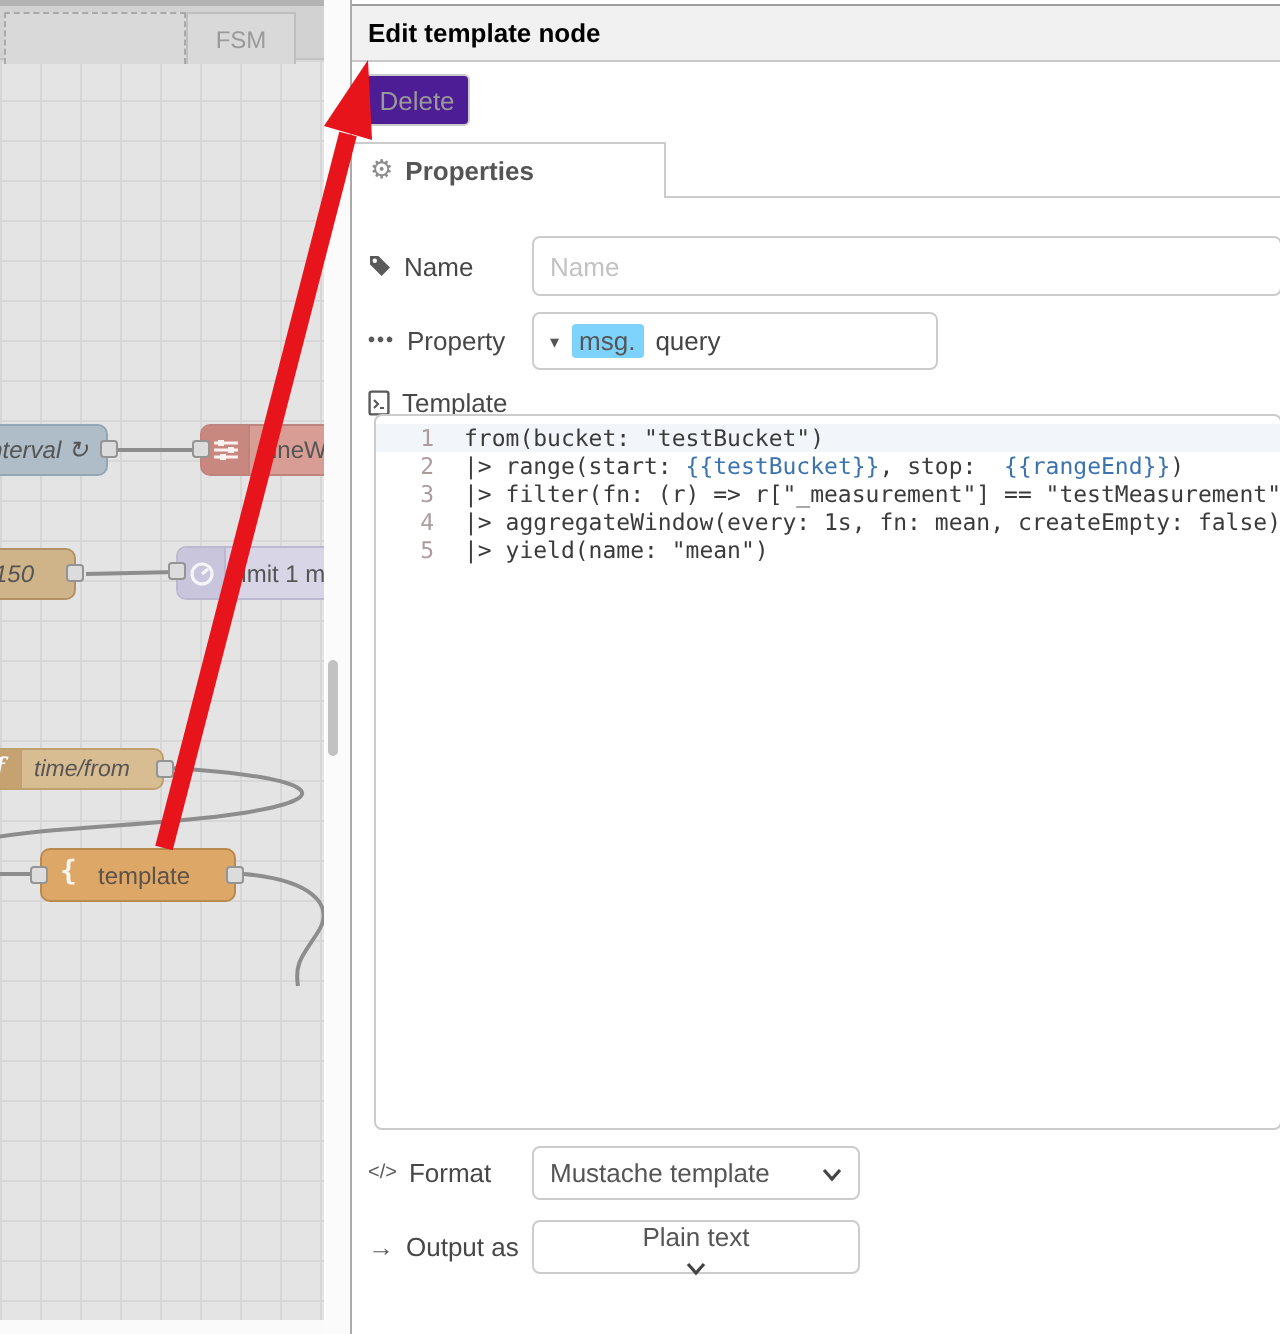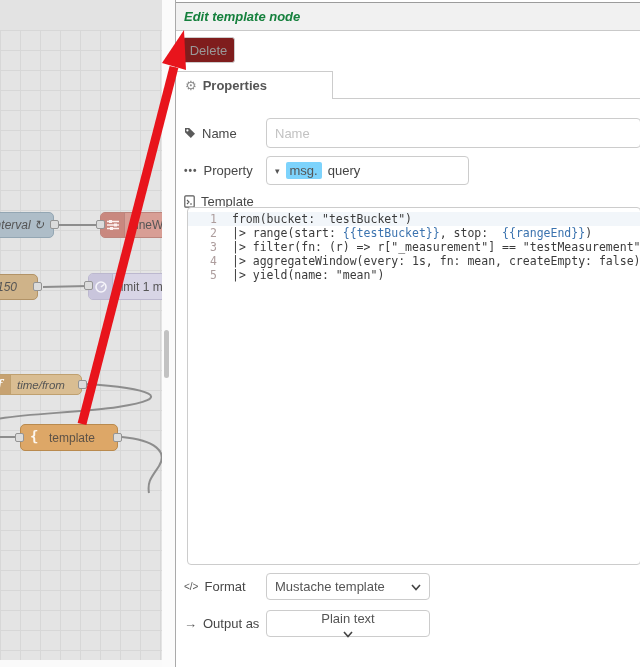--- a/index.html
+++ b/index.html
@@ -36,22 +36,22 @@
   #node-timedate .node-icon-box { width:22px; background:#c7a271; border-right:1px solid #bfa06f; color:#fdfdfd; font-family:"DejaVu Serif", serif; font-style:italic; font-weight:bold; font-size:13px; }
   #node-template { left:20px; top:424px; width:98px; height:27px; background:#dda767; border:1px solid #b98a4e; padding-left:28px; color:#5d5247; }
   #node-template .brace { position:absolute; left:9px; top:3px; color:#fcf6ee; font-family:"DejaVu Sans Mono", monospace; font-size:14px; font-weight:bold; }
 
   #vscroll { position:absolute; left:162px; top:0; width:13px; height:667px; background:#fbfbfb; }
   #vscroll-thumb { position:absolute; left:2px; top:330px; width:5px; height:48px; background:#c2c2c2; border-radius:3px; }
 
   
   #dialog { position:absolute; left:175px; top:0; width:465px; height:667px; background:#fff; border-left:1px solid #aaa; }
   #dlg-header { position:absolute; left:0; top:2px; width:100%; height:29px; background:#f1f1f1; border-top:1px solid #9c9c9c; border-bottom:1px solid #c9c9c9; display:flex; align-items:center; padding-left:8px; }
-  #dlg-title { font-size:13px; font-weight:bold; color:#15803d;font-style:italic; }
-  #btn-delete { position:absolute; left:6px; top:37px; width:53px; height:26px; background:#7f1d1d; border:1px solid #ccc; border-radius:3px; font-size:13px; color:#999; display:flex; align-items:center; justify-content:center; cursor:pointer; }
+  #dlg-title { font-size:13px; font-weight:bold; color:#000000; }
+  #btn-delete { position:absolute; left:6px; top:37px; width:53px; height:26px; background:#4c1d95; border:1px solid #ccc; border-radius:3px; font-size:13px; color:#999; display:flex; align-items:center; justify-content:center; cursor:pointer; }
   #tabrow { position:absolute; left:0; top:71px; width:100%; height:28px; border-bottom:1px solid #ccc; background:#fff; }
   #tab-properties { position:absolute; left:0; top:71px; width:157px; height:28px; background:#fff; border-top:1px solid #ccc; border-right:1px solid #ccc; display:flex; align-items:center; gap:6px; padding-left:9px; z-index:2; }
   #tab-properties .tab-label { font-size:13px; font-weight:bold; color:#555; }
   .gear { font-family:"DejaVu Sans", sans-serif; font-size:13px; color:#8b8b8b; }
 
   .fld-label { position:absolute; left:8px; display:flex; align-items:center; gap:6px; font-size:13px; color:#474747; }
   .fld-ico { color:#5a5a5a; display:inline-flex; align-items:center; }
 
   #name-input { position:absolute; left:90px; top:118px; right:-1px; height:30px; border:1px solid #ccc; border-radius:4px; font-size:13px; color:#444; padding:0 8px; font-family:"Liberation Sans", sans-serif; }
   #name-input::placeholder { color:#c2c2c2; }
@@ -77,20 +77,26 @@
 
   #arrow-overlay { position:absolute; left:0; top:0; width:640px; height:667px; pointer-events:none; z-index:60; }
 </style>
 </head>
 <body>
 
 <div id="app">
 
   <div id="workspace">
     <div id="grid"></div>
+    <div id="tabbar">
+      <div class="ws-tab" id="ws-tab-active"></div>
+      <div class="ws-tab" id="ws-tab-fsm">
+        <span>FSM</span>
+      </div>
+    </div>
 
     <svg id="wires">
       <line x1="57" y1="225" x2="100" y2="225"></line>
       <line x1="43" y1="287" x2="88" y2="286"></line>
       <path d="M85 384 C150 388 178 398 118 407 C80 413 8 414 -12 421"></path>
       <path d="M-12 437 L15 437"></path>
       <path d="M122 437 C155 440 168 452 159 466 C152 477 147 481 149 493"></path>
     </svg>
 
     <div class="node" id="node-interval">

